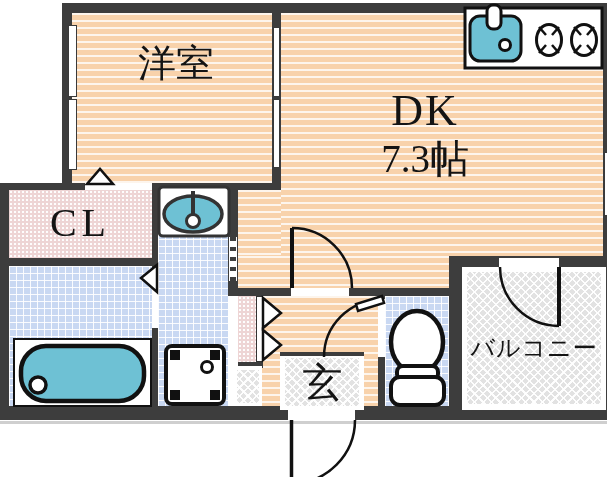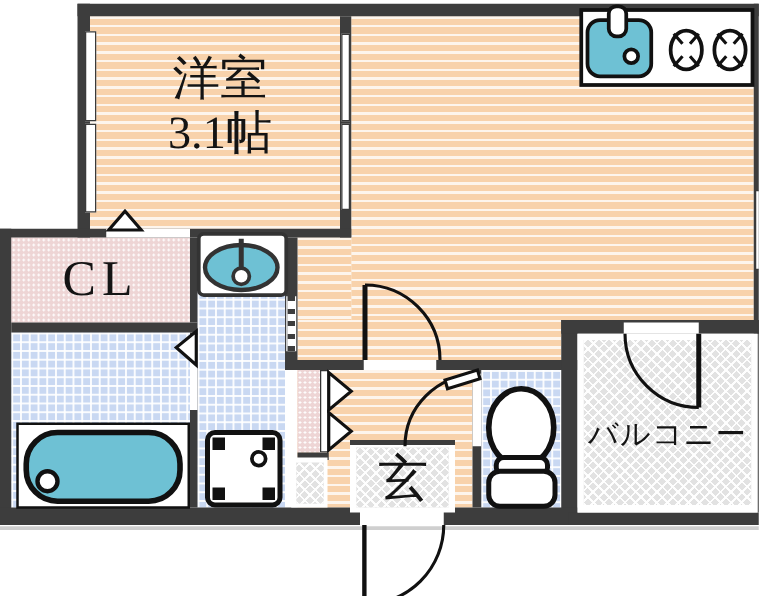--- a/index.html
+++ b/index.html
@@ -148,24 +148,25 @@
     <g fill="#ffffff" stroke="#111" stroke-width="2.5">
       <polygon points="87,184 113,184 100,169"></polygon>
       <polygon points="157,265 157,292 141,278"></polygon>
       <polygon points="263,298 263,328 281,313"></polygon>
       <polygon points="263,330 263,360 281,345"></polygon>
     </g>
   </svg>
 
   <div class="label" style="left:79px;top:42px;width:194px;font-size:38px;">
     <div>洋室</div>
-    <div style="font-size:37px;">3.1帖</div>
   </div>
 
   <div class="label" style="left:300px;top:86px;width:250px;font-size:44px;letter-spacing:2px;">
+    <div>DK</div>
+    <div style="font-size:39px;letter-spacing:0;">7.3帖</div>
   </div>
 
   <div class="label" style="left:9px;top:200px;width:143px;font-size:40px;letter-spacing:5px;">CL</div>
 
   <div class="label" style="left:286px;top:360px;width:73px;font-size:40px;">玄</div>
 
   <div class="label" style="left:462px;top:335px;width:144px;font-size:24px;letter-spacing:1px;">バルコニー</div>
 
 </div>
 

